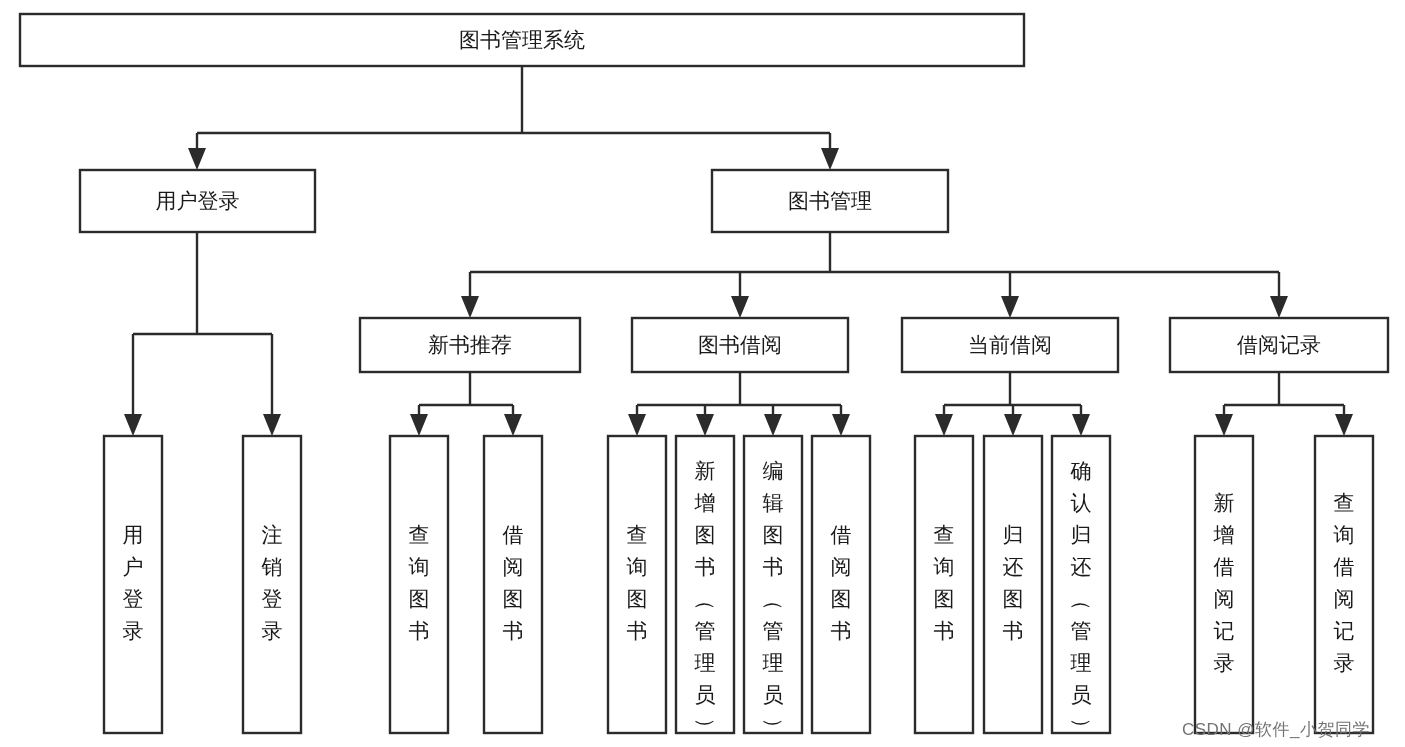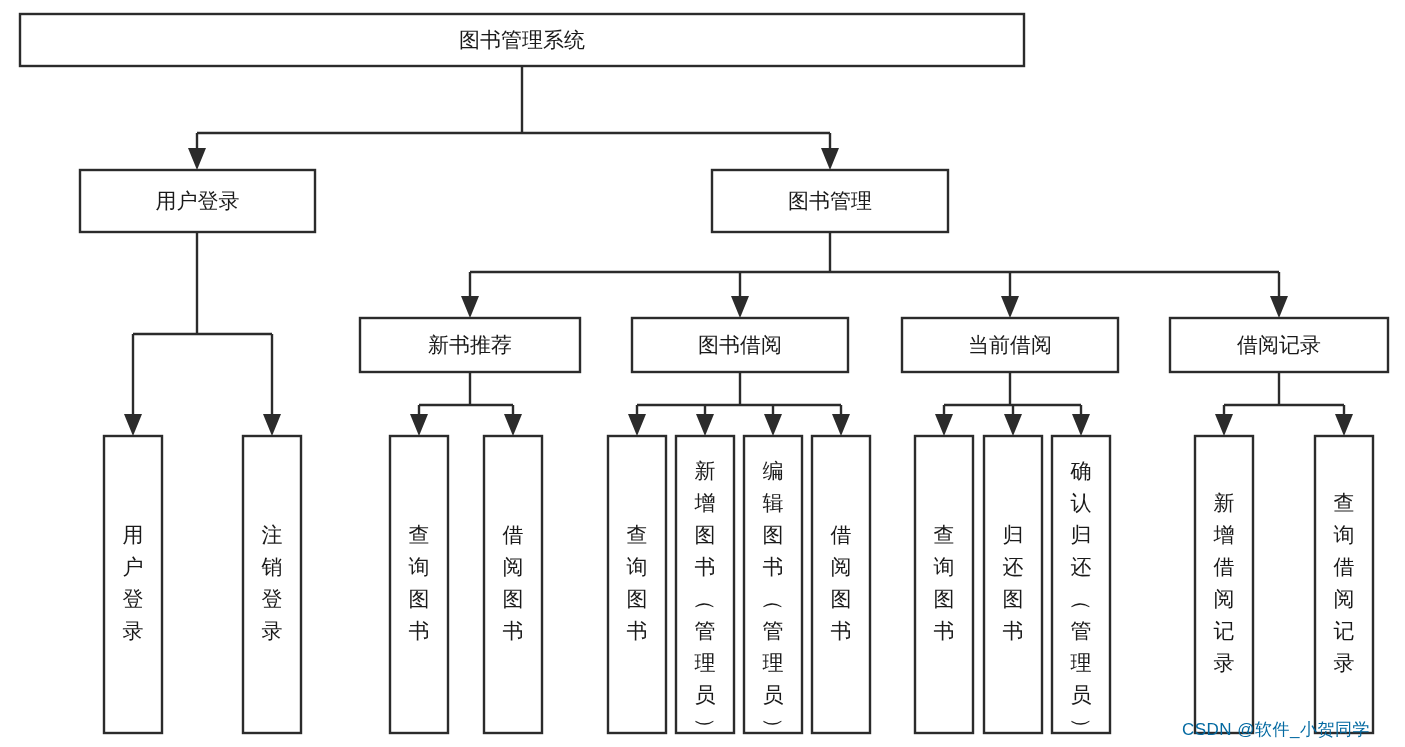--- a/index.html
+++ b/index.html
@@ -57,21 +57,21 @@
   .arrow-head {
     fill: #2b2b2b;
     stroke: none;
   }
   .watermark-text {
     position: absolute;
     right: 8px;
     bottom: 6px;
     font-family: "Liberation Sans", "DejaVu Sans", sans-serif;
     font-size: 17px;
-    color: #0369a1;
+    color: #737373;
     white-space: nowrap;
     letter-spacing: 0.5px;
     pointer-events: none;
     margin-top: 8px;
   }
 </style>
 </head>
 <body>
 
 <div id="diagram-root">

